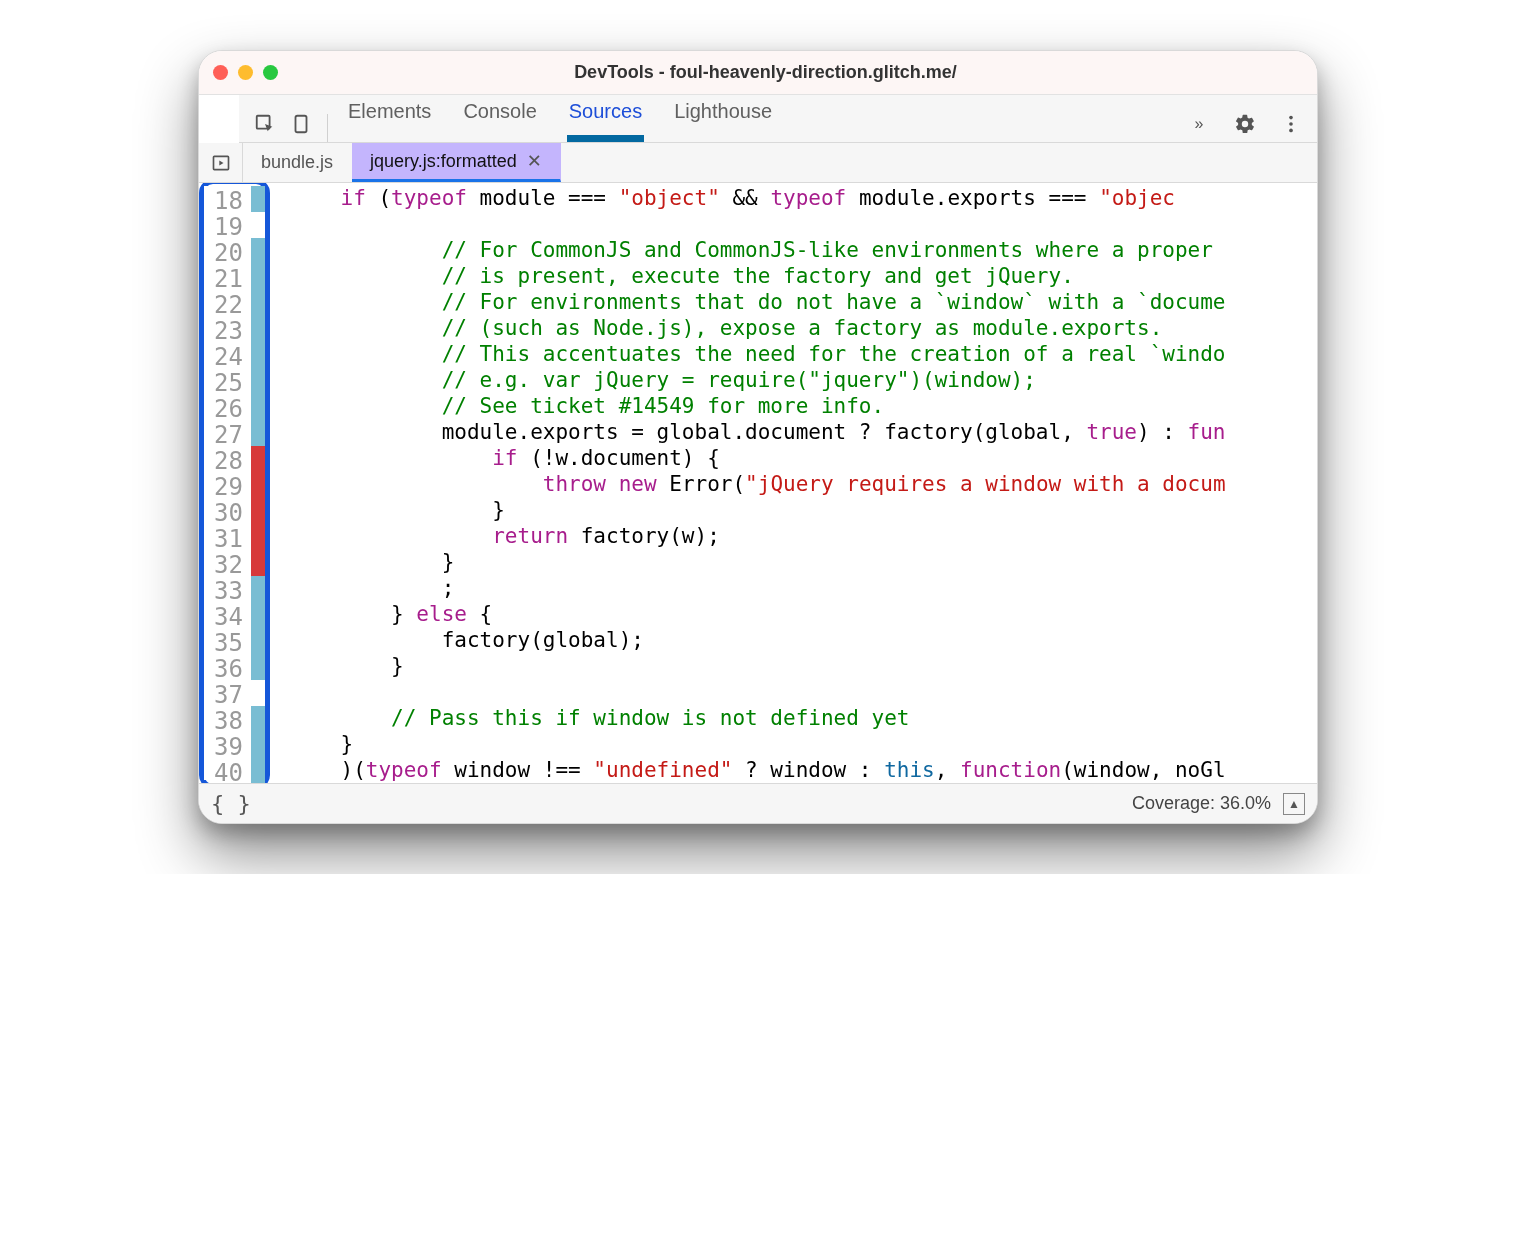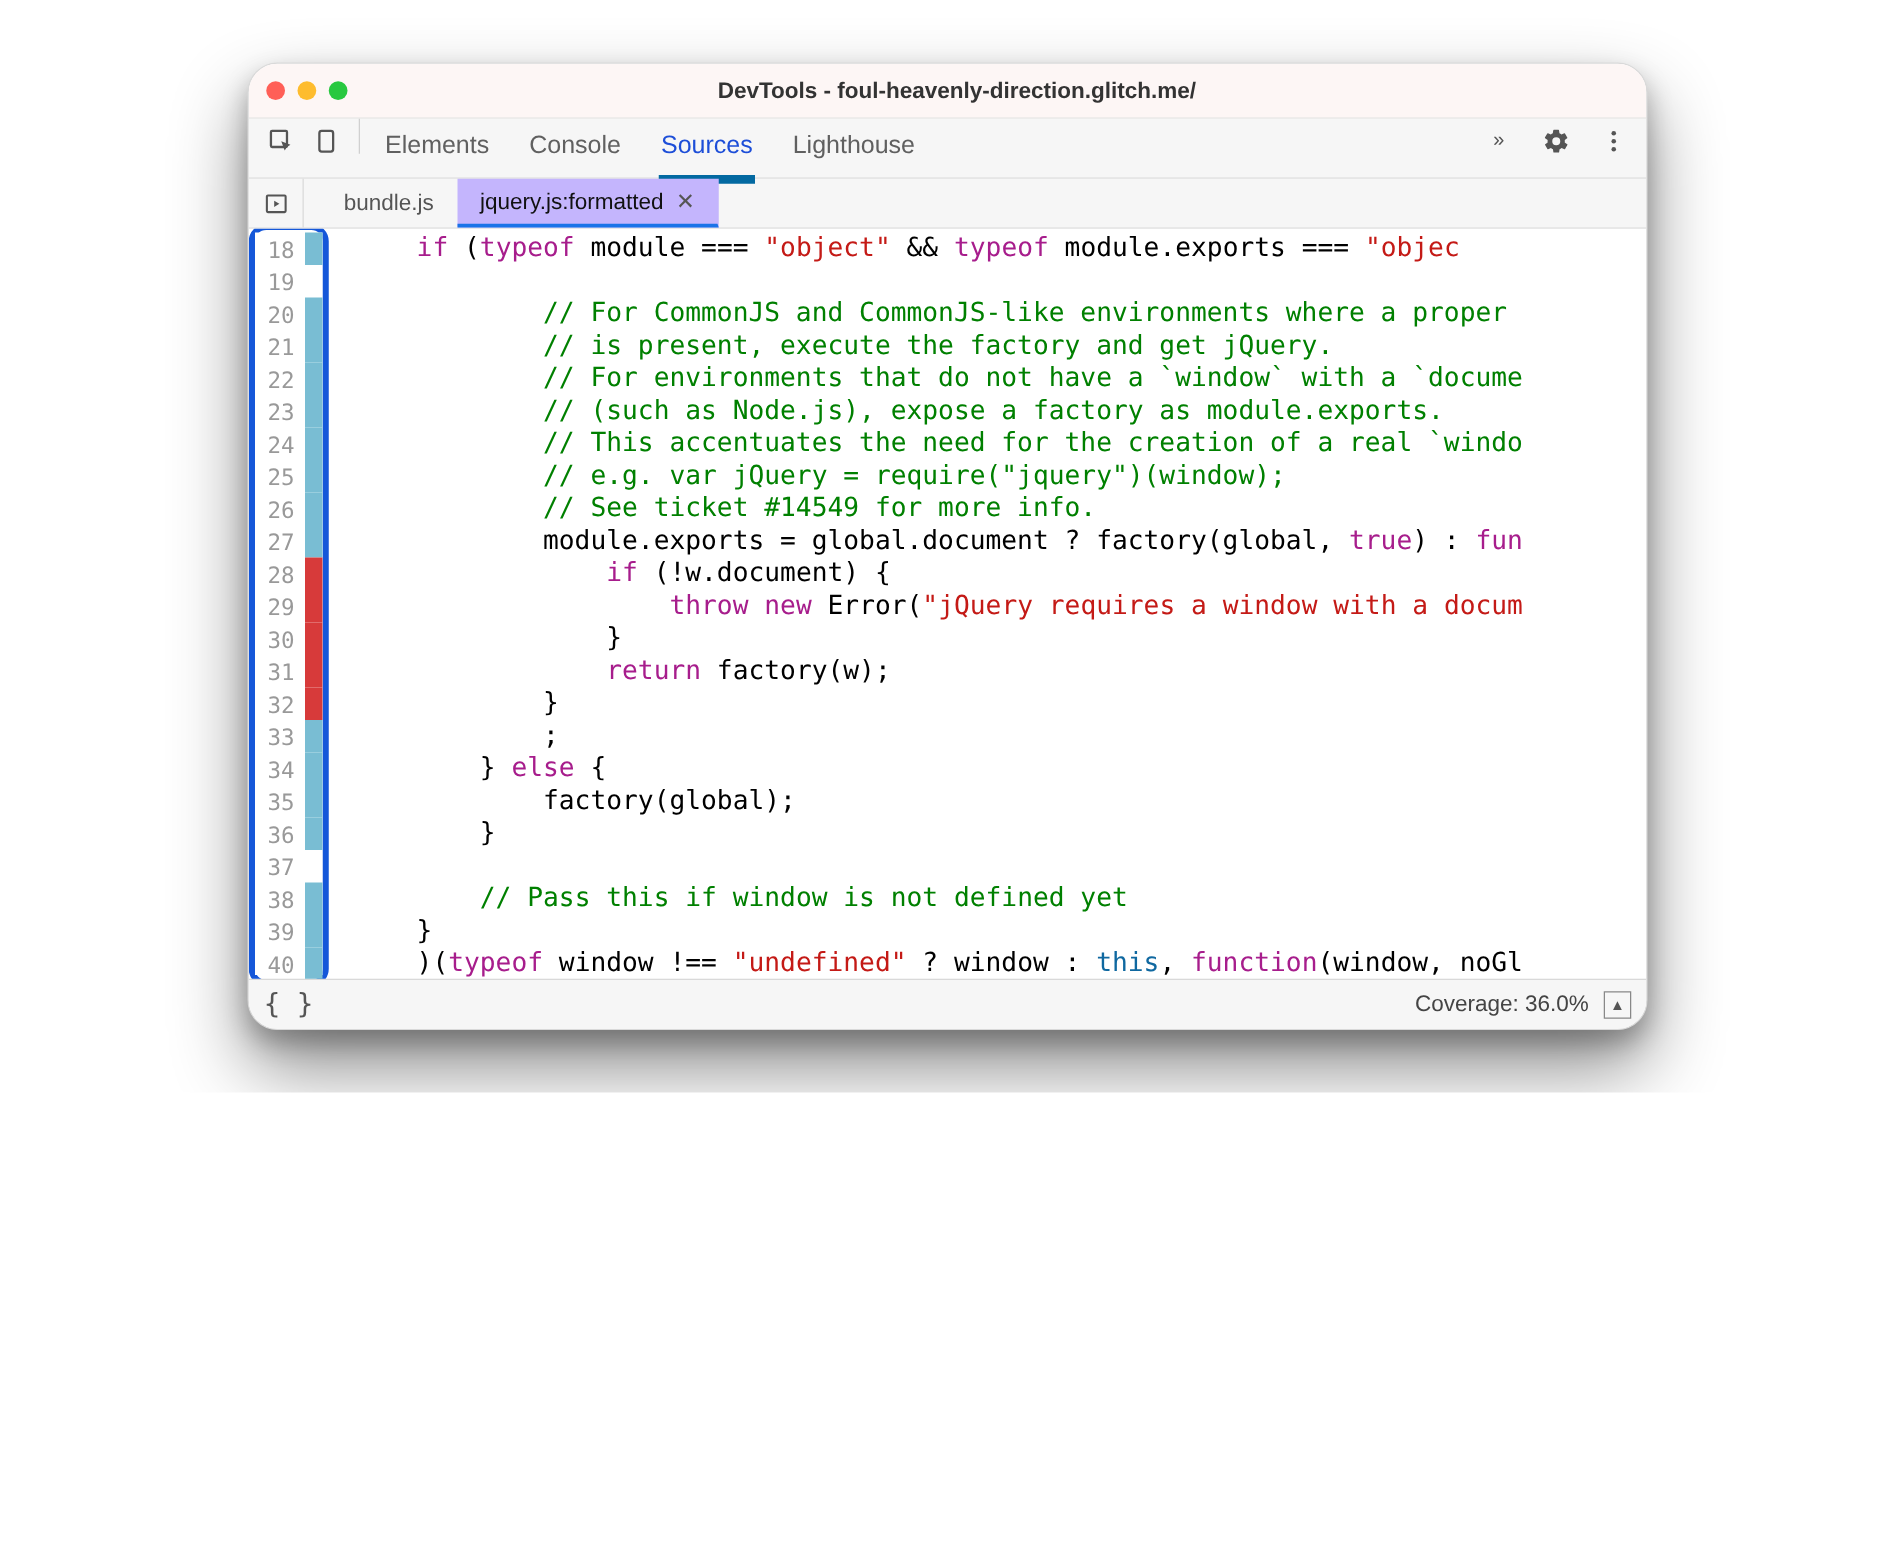--- a/index.html
+++ b/index.html
@@ -32,45 +32,45 @@
   .traffic-light { width: 15px; height: 15px; border-radius: 50%; }
   .tl-red { background: #ff5f57; }
   .tl-yellow { background: #febc2e; }
   .tl-green { background: #28c840; }
   .titlebar .title { flex: 1; text-align: center; font-size: 18px; font-weight: 600; color: #333; margin-right: 70px; }
 
   
   .toolbar {
     height: 48px;
     display: flex;
-    align-items: flex-start;
+    align-items: flex-end;
     border-bottom: 1px solid #d9d9d9;
     padding: 0 8px;
     background: #f6f6f6;
+    margin-left: 40px;
   }
   .toolbar .icon-btn {
     width: 36px; height: 36px;
     display: flex; align-items: center; justify-content: center;
     color: #555;
   }
   .toolbar .divider { width: 1px; height: 28px; background: #d0d0d0; margin: 0 8px; }
   .tabs { display: flex; gap: 28px; margin-left: 10px; flex: 1; font-size: 20px; color: #606060; }
   .tab { cursor: pointer; padding: 10px 2px 12px 2px; }
   .tab.active { color: #1d4ed8; border-bottom: 7px solid #0369a1; }
   .toolbar-right { display: flex; align-items: center; gap: 10px; color: #555; }
 
   
   .filetabs {
     height: 40px;
     display: flex;
     align-items: flex-start;
     border-bottom: 1px solid #d9d9d9;
     background: #f6f6f6;
     font-size: 18px;
-    gap: 14px;
   }
   .filetabs .run-icon {
     width: 44px; display: flex; align-items: center; justify-content: center; color: #555;
     border-right: 1px solid #d9d9d9; height: 100%;
   }
   .filetab {
     padding: 0 18px;
     height: 100%;
     display: flex;
     align-items: center;
@@ -97,21 +97,21 @@
     overflow: hidden;
   }
   .gutter {
     background: #fff;
     text-align: right;
     color: #999;
     padding: 2px 4px 2px 10px;
     user-select: none;
     white-space: pre;
   }
-  .gutter .ln { display: block; height: 26px; padding-right: 4px; font-size: 18px;}
+  .gutter .ln { display: block; height: 26px; padding-right: 4px; font-size: 24px;}
   .coverage-col {
     width: 14px;
     background: #fff;
   }
   .coverage-col .cov { display: block; height: 26px; width: 14px; }
   .cov-blue { background: #79bdd3; }
   .cov-red { background: #d73a3a; }
   .cov-none { background: transparent; }
   .highlight-wrap {
     border: 5px solid #1557d9;

